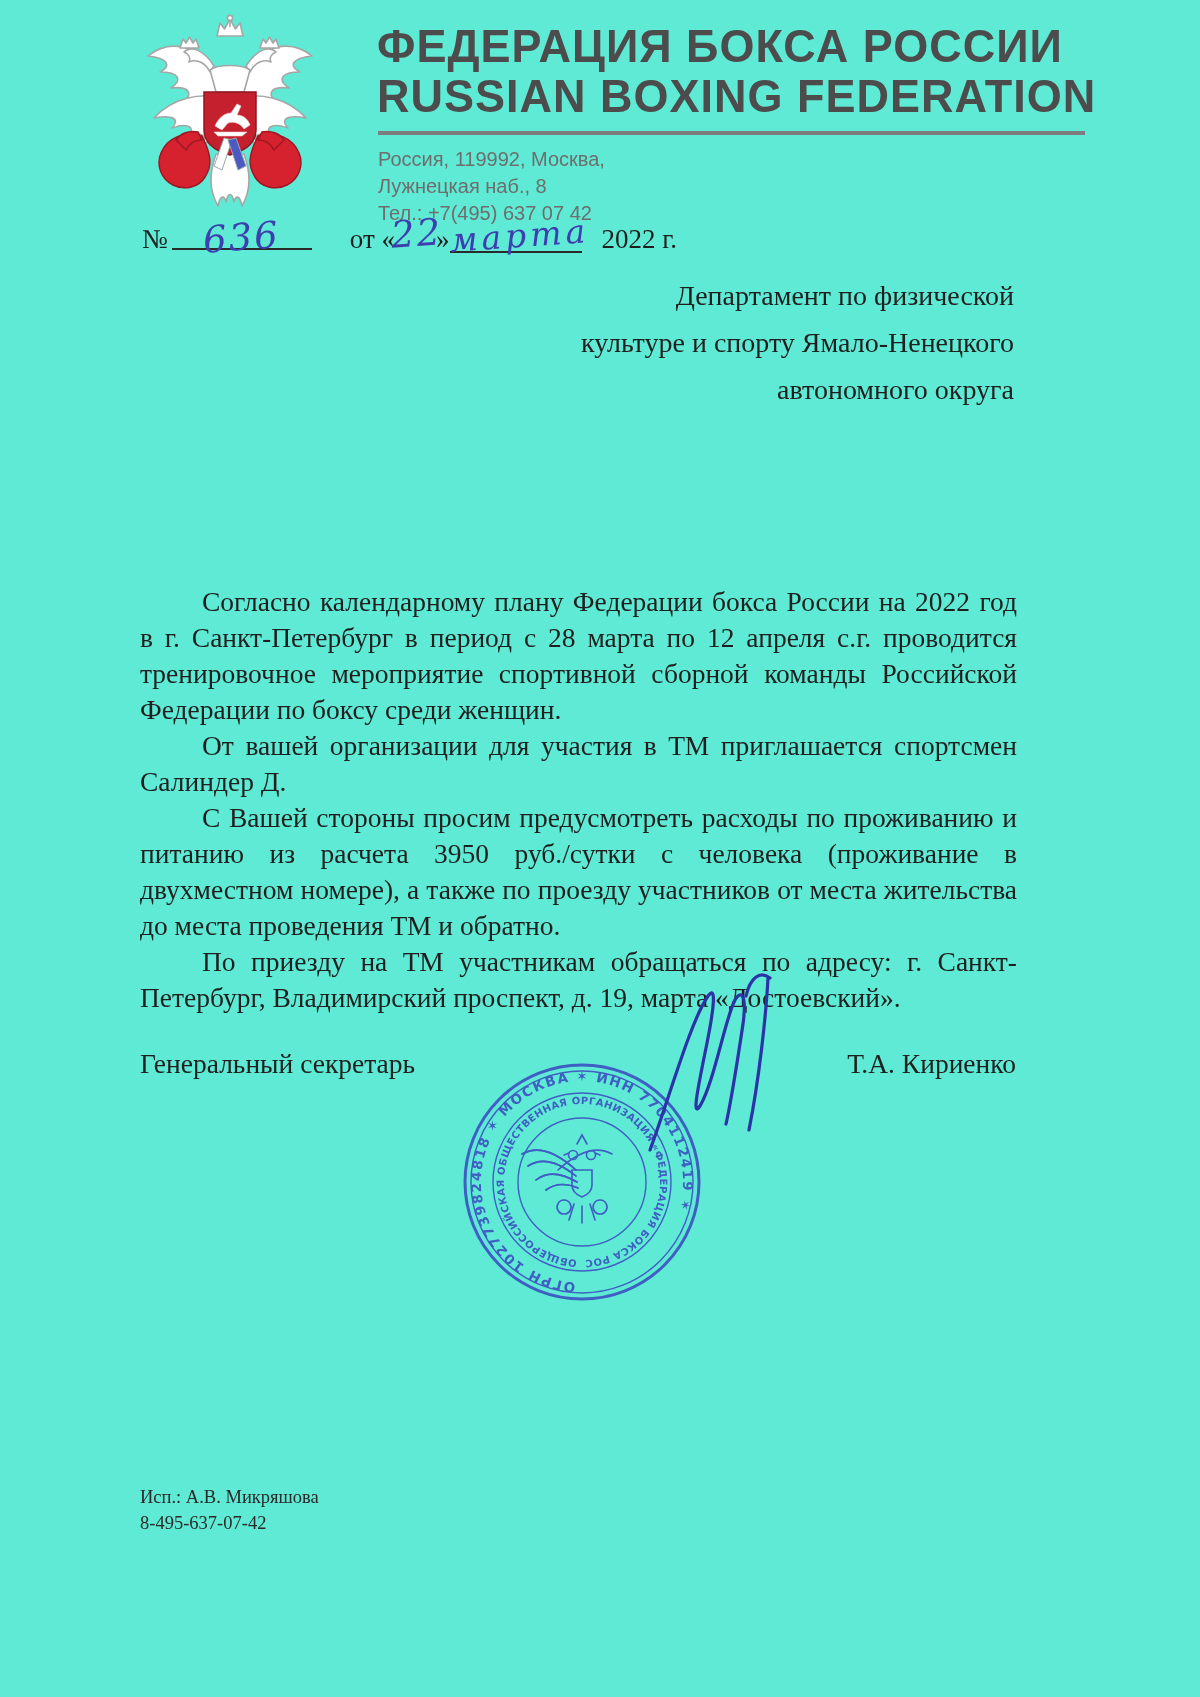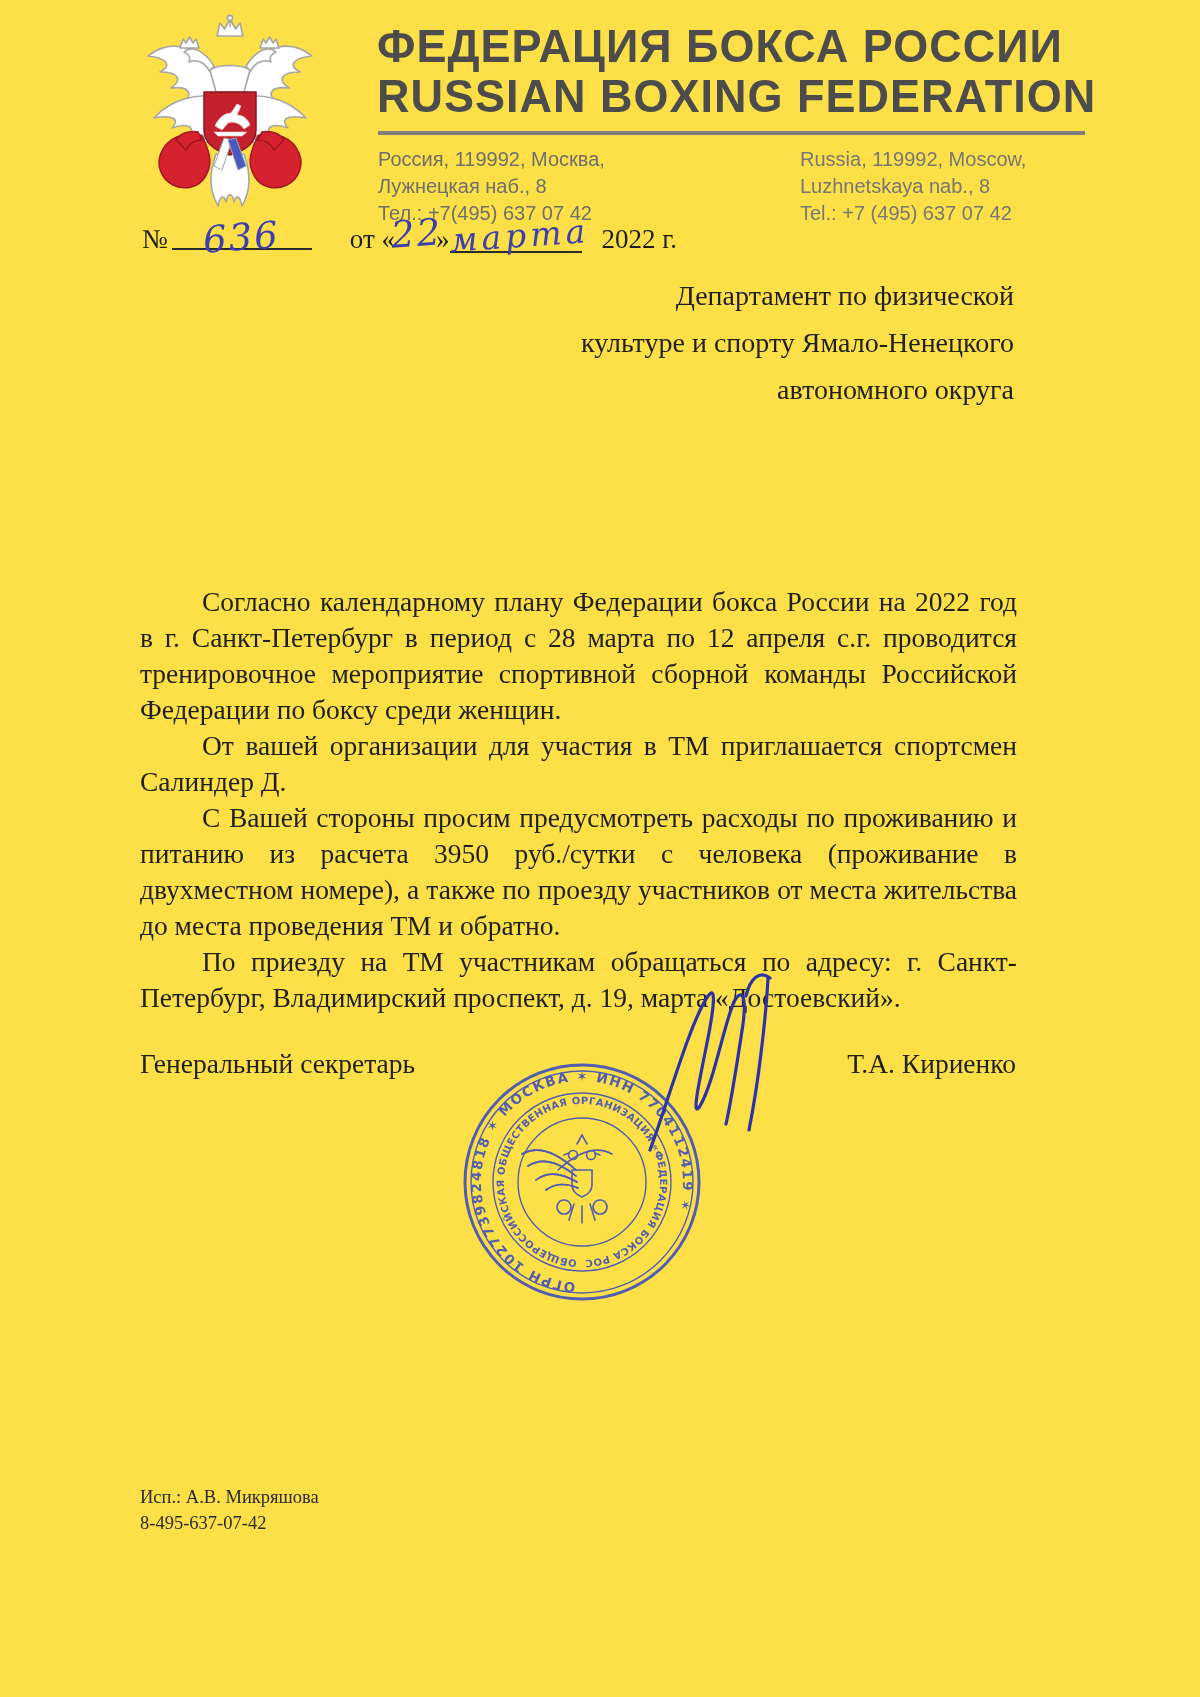--- a/index.html
+++ b/index.html
@@ -1,18 +1,18 @@
 <!DOCTYPE html>
 <html><head>
 <meta charset="utf-8">
 <style>
   html,body{margin:0;padding:0;background:#e9e9e9;}
   .page{
     position:relative;width:1200px;height:1697px;margin:0 auto;
-    background:#fde047;overflow:hidden;
+    background:#5eead4;overflow:hidden;
     font-family:"Liberation Serif", serif;color:#1f1f1f;
   }
   
   .logo{position:absolute;left:138px;top:12px;width:184px;height:200px;}
   .title-ru,.title-en{
     position:absolute;left:377px;width:720px;
     font-family:"Liberation Sans", sans-serif;font-weight:bold;
     font-size:45px;letter-spacing:1px;color:#4c4c4c;white-space:nowrap;
     transform:scaleY(1.04);
   }
@@ -116,25 +116,20 @@
   </svg>
 
   <div class="title-ru">ФЕДЕРАЦИЯ БОКСА РОССИИ</div>
   <div class="title-en">RUSSIAN BOXING FEDERATION</div>
   <div class="rule"></div>
 
   <div class="addr addr-ru">
     <div>Россия, 119992, Москва,</div>
     <div>Лужнецкая наб., 8</div>
     <div>Тел.: +7(495) 637 07 42</div>
-  </div>
-  <div class="addr addr-en">
-    <div>Russia, 119992, Moscow,</div>
-    <div>Luzhnetskaya nab., 8</div>
-    <div>Tel.: +7 (495) 637 07 42</div>
   </div>
 
   <div class="ref-line">
     <span>№</span>
     <span class="blank blank-no"><span class="hand">636</span></span>
     <span class="ref-ot">от «</span>
     <span class="hand hand-day">22</span>
     <span>»</span>
     <span class="blank blank-month"><span class="hand hand-month">марта</span></span>
     <span class="ref-year">2022 г.</span>

